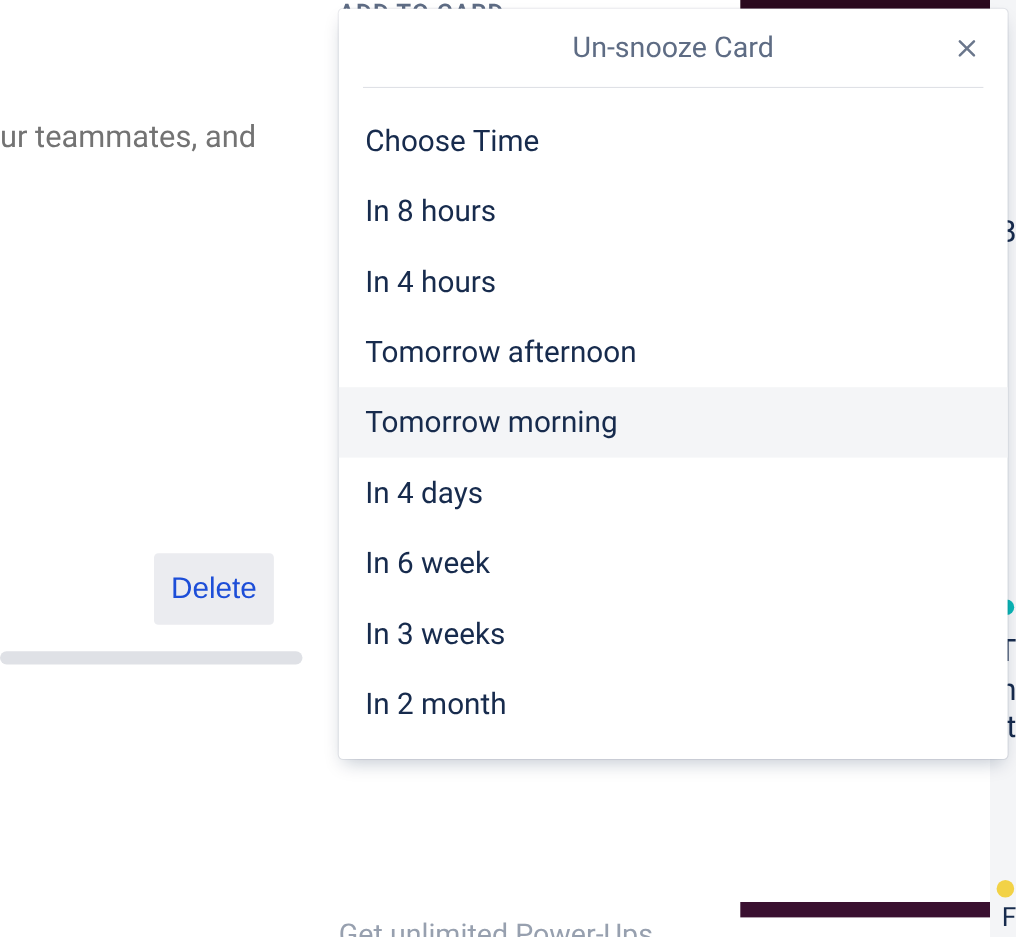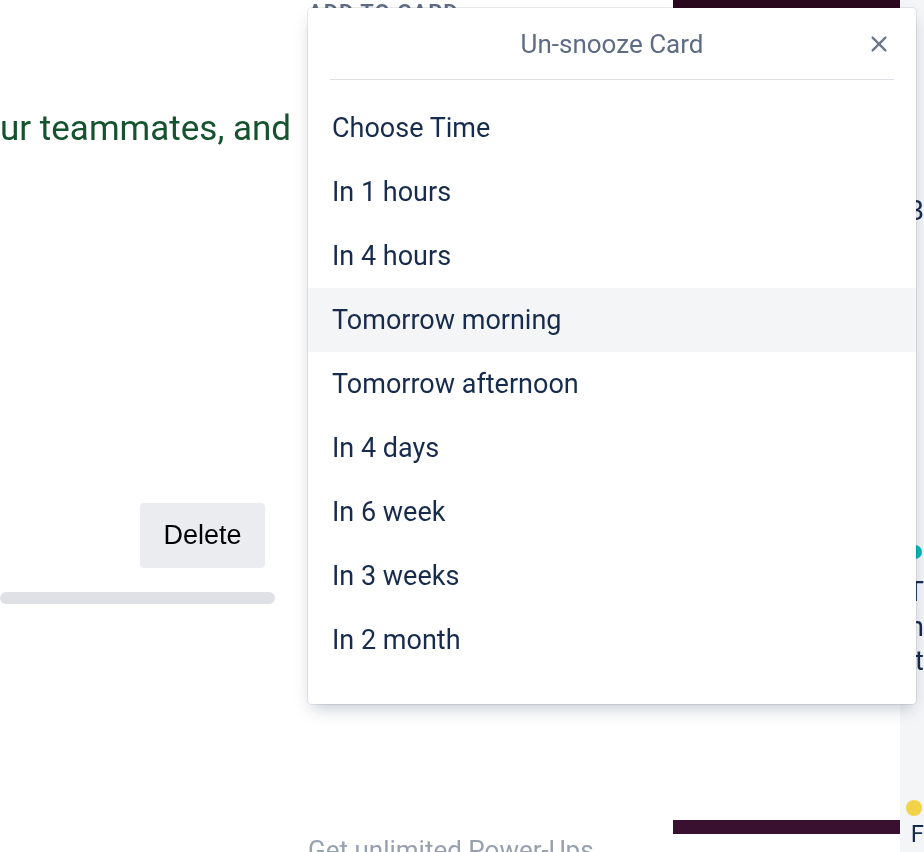--- a/index.html
+++ b/index.html
@@ -28,34 +28,34 @@
       left: 308px;
       color: #5e6c84;
       font-size: 22px;
       font-weight: 600;
       letter-spacing: 1px;
     }
     .bg-teammates {
       position: absolute;
       top: 108px;
       left: 0;
-      color: #14532d;
-      font-size: 35px;
+      color: #737373;
+      font-size: 28px;
       white-space: nowrap;
     }
     .bg-delete-btn {
       position: absolute;
       top: 503px;
       left: 140px;
-      width: 125px;
+      width: 109px;
       height: 65px;
       background: #ebecf0;
       border: none;
       border-radius: 4px;
-      color: #000000;
+      color: #1d4ed8;
       font-size: 27px;
       cursor: pointer;
       text-align: center;
     }
     .bg-scrollbar {
       position: absolute;
       top: 592px;
       left: 0;
       width: 275px;
       height: 12px;
@@ -127,21 +127,21 @@
       align-items: center;
       justify-content: center;
       cursor: pointer;
       color: #6b778c;
     }
     .popover-close svg {
       width: 22px;
       height: 22px;
     }
     .popover-body {
-      padding: 16px 0 32px 0;
+      padding: 16px 0 18px 0;
     }
     .option-item {
       padding: 16px 24px;
       color: #172b4d;
       font-size: 27px;
       cursor: pointer;
     }
     .option-item.highlighted {
       background: #f4f5f7;
     }
@@ -201,22 +201,22 @@
     <div class="popover-title">Un-snooze Card</div>
     <div class="popover-close">
       <svg viewBox="0 0 24 24" fill="none" stroke="currentColor" stroke-width="2.5" stroke-linecap="round">
         <line x1="5" y1="5" x2="19" y2="19"></line>
         <line x1="19" y1="5" x2="5" y2="19"></line>
       </svg>
     </div>
   </div>
   <div class="popover-body">
     <div class="option-item">Choose Time</div>
-    <div class="option-item">In 1 hours</div>
+    <div class="option-item">In 8 hours</div>
     <div class="option-item">In 4 hours</div>
+    <div class="option-item">Tomorrow afternoon</div>
     <div class="option-item highlighted">Tomorrow morning</div>
-    <div class="option-item">Tomorrow afternoon</div>
     <div class="option-item">In 4 days</div>
     <div class="option-item">In 6 week</div>
     <div class="option-item">In 3 weeks</div>
     <div class="option-item">In 2 month</div>
   </div>
 </div>
 
 </body></html>

